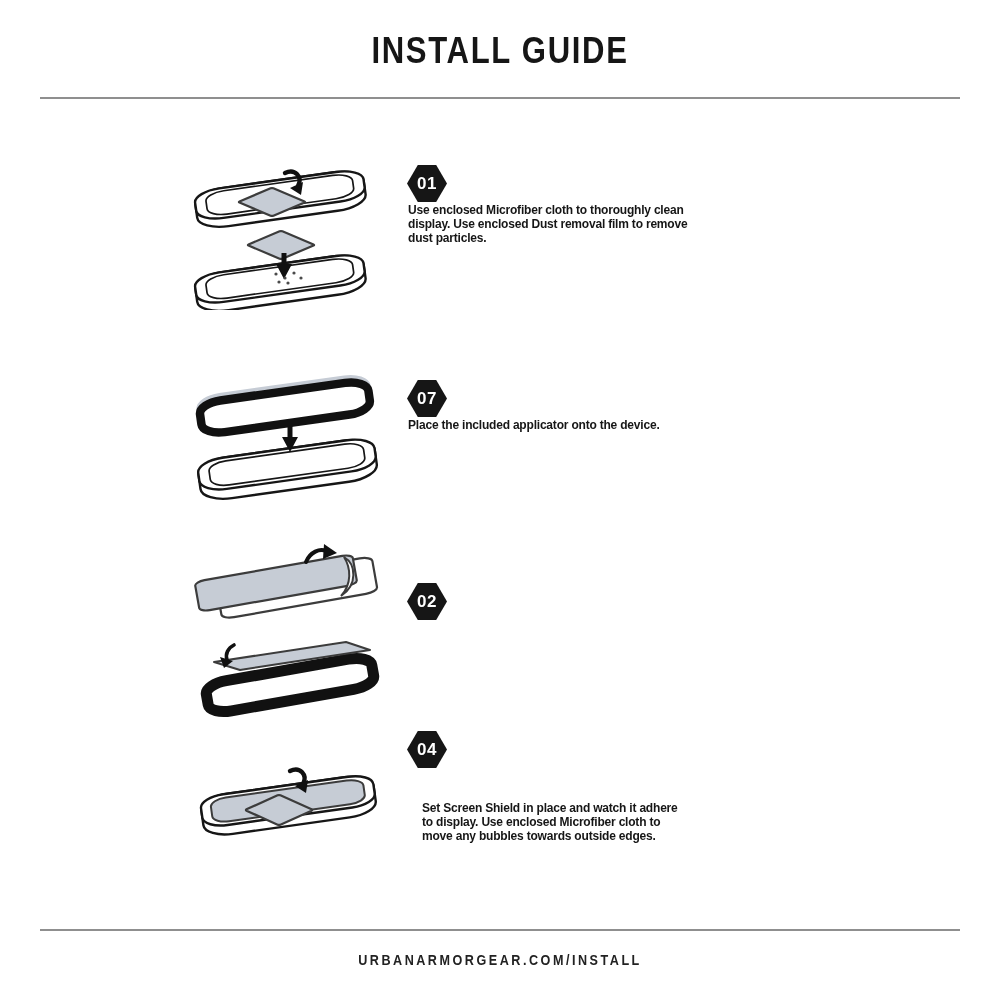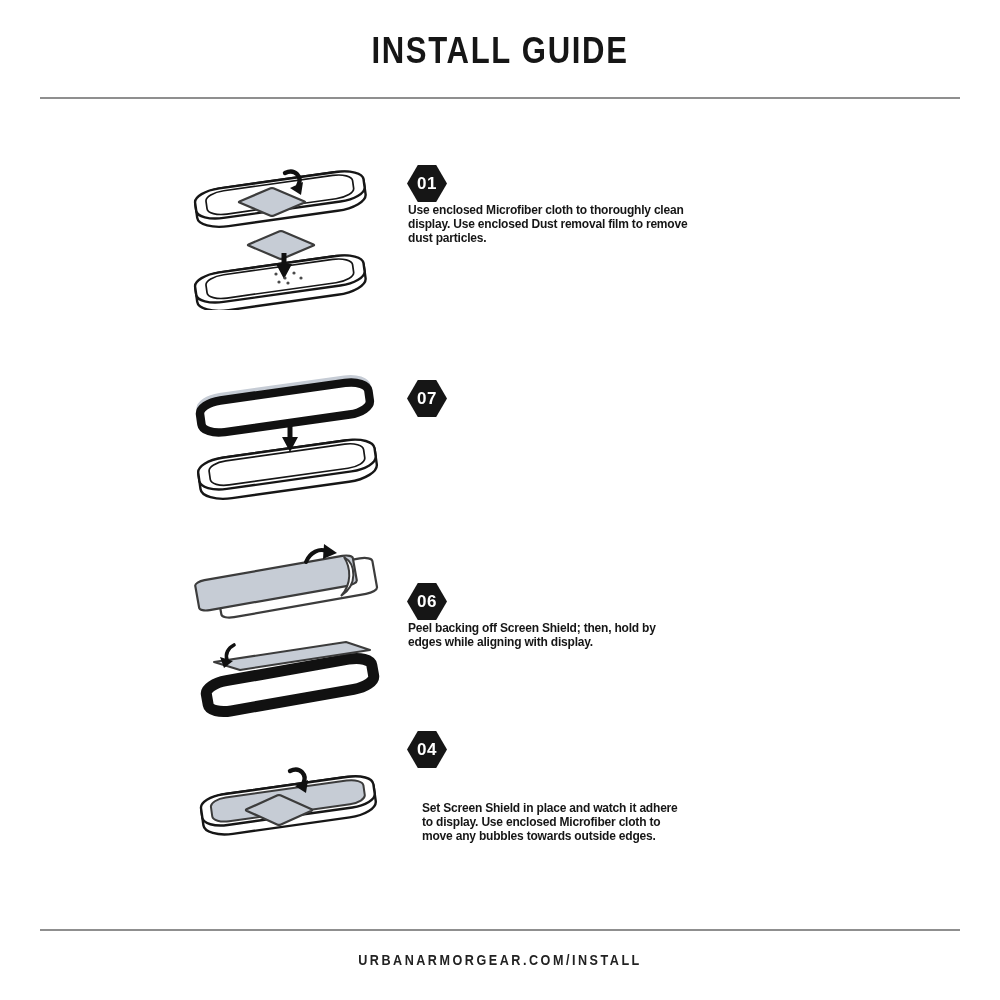--- a/index.html
+++ b/index.html
@@ -111,20 +111,21 @@
       </g>
       <g transform="translate(140,58)">
         <path class="f-none" stroke="#101010" stroke-width="5" d="M 0,0 L 0,13"></path>
         <polygon class="f-ink" points="-8,11 8,11 0,26"></polygon>
       </g>
     </svg>
   </div>
   <div class="badge" id="badge2">
     <span class="badge-num">07</span>
   </div>
+  <p class="desc" id="desc2">Place the included applicator onto the device.</p>
 
   <div class="illo" id="illo3">
     <svg width="260" height="185" viewBox="0 0 260 185" xmlns="http://www.w3.org/2000/svg">
       <g transform="translate(142,46) rotate(-10) scale(1,0.4)">
         <rect class="f-white s-dark" vector-effect="non-scaling-stroke" x="-72" y="-45" width="158" height="90" rx="12" stroke-width="2.2"></rect>
       </g>
       <g transform="translate(128,40) rotate(-10) scale(1,0.4)">
         <rect class="f-film s-dark" vector-effect="non-scaling-stroke" x="-80" y="-38" width="160" height="76" rx="10" stroke-width="2.2"></rect>
       </g>
       <path class="f-white s-dark" stroke-width="2" d="M 196,14 C 208,21 210,42 193,53 C 204,41 203,25 196,14 Z"></path>
@@ -136,24 +137,22 @@
         <rect class="f-white" stroke="#111111" vector-effect="non-scaling-stroke" x="-84" y="-34" width="168" height="68" rx="22" stroke-width="11"></rect>
       </g>
       <polygon class="f-film s-dark" stroke-width="2" stroke-linejoin="round" points="66,119 198,99 222,107 92,127"></polygon>
       <g transform="translate(80,112)">
         <path class="f-none" stroke="#101010" stroke-width="3.6" stroke-linecap="round" d="M 6,-10 C 0,-7 -3,-1 -1,5"></path>
         <polygon class="f-ink" points="-8,2 5,6 -4,13"></polygon>
       </g>
     </svg>
   </div>
   <div class="badge" id="badge3">
-    <span class="badge-num">06</span>
+    <span class="badge-num">02</span>
   </div>
-  <p class="desc" id="desc3">Peel backing off Screen Shield; then, hold by
-edges while aligning with display.</p>
 
   <div class="illo" id="illo4">
     <svg width="250" height="135" viewBox="0 0 250 135" xmlns="http://www.w3.org/2000/svg">
       <g transform="translate(138,54) rotate(-8) scale(1,0.45)">
         <rect class="f-white s-ink" vector-effect="non-scaling-stroke" x="-87" y="-37" width="174" height="90" rx="28" stroke-width="2.4"></rect>
         <rect class="f-white s-ink" vector-effect="non-scaling-stroke" x="-87" y="-37" width="174" height="69" rx="24" stroke-width="2.4"></rect>
         <rect class="f-film s-dark" vector-effect="non-scaling-stroke" x="-77" y="-29" width="154" height="53" rx="16" stroke-width="2"></rect>
       </g>
       <g transform="translate(129,62) scale(1,0.45) rotate(45)">
         <rect class="f-film s-dark" vector-effect="non-scaling-stroke" x="-24" y="-24" width="48" height="48" rx="2" stroke-width="2.2"></rect>

